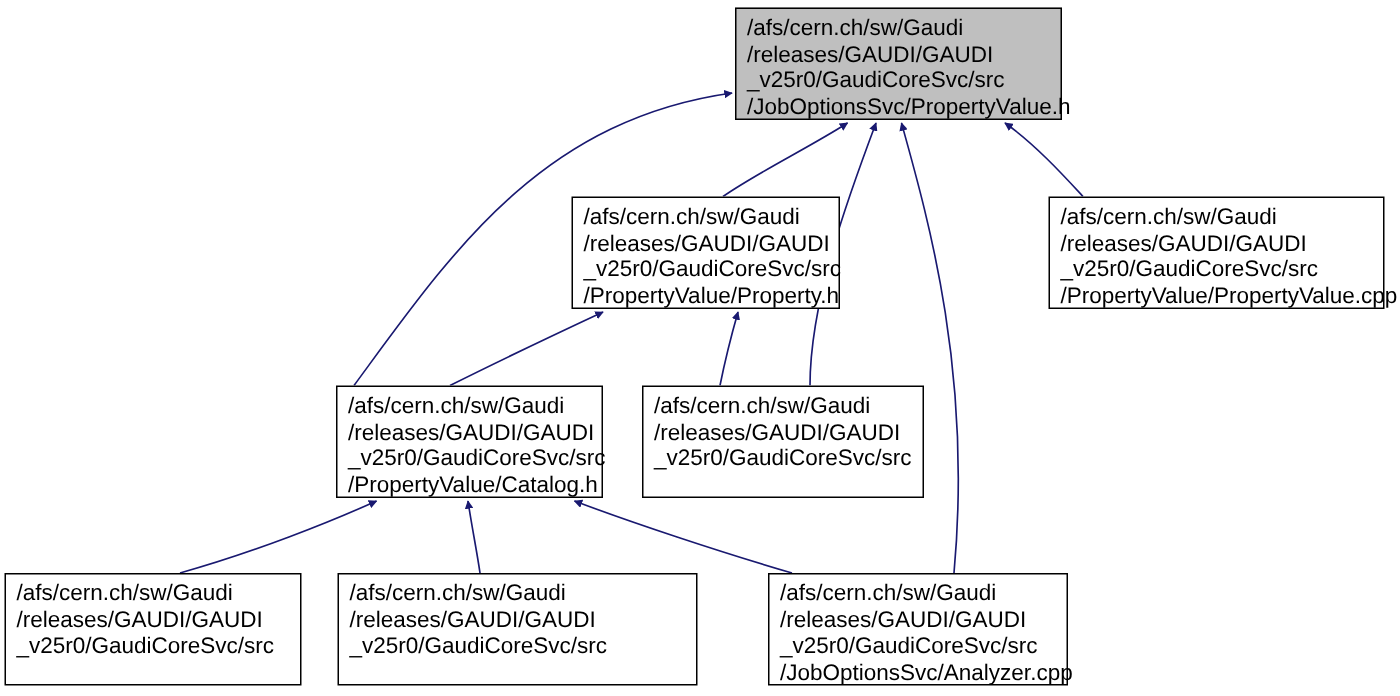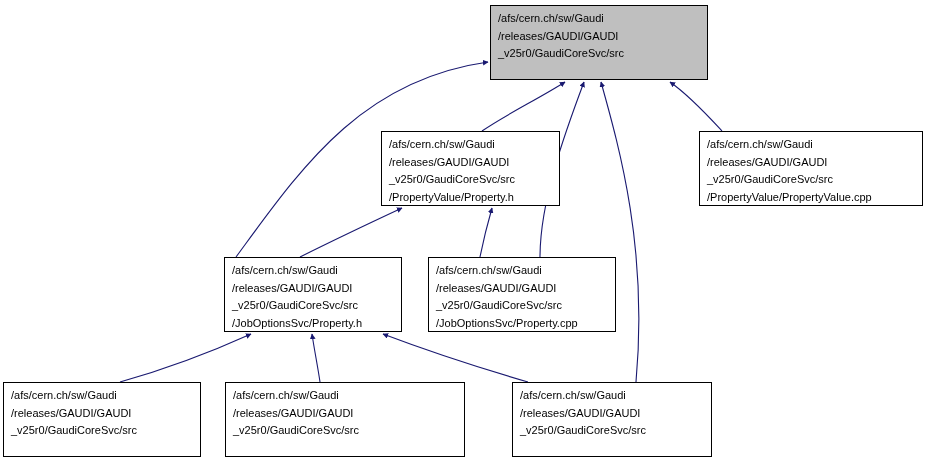--- a/index.html
+++ b/index.html
@@ -28,21 +28,21 @@
     box-sizing: border-box;
     border: 1px solid #000000;
     background: #ffffff;
     padding: 4px 7px 5px 7px;
     z-index: 2;
   }
   .node.current {
     background: #bfbfbf;
   }
   .node .line {
-    font-size: 11px;
+    font-size: 15px;
     line-height: 17.5px;
     color: #000000;
     white-space: pre;
     letter-spacing: 0px;
   }
 </style>
 </head>
 <body>
 
 <div id="graph">
@@ -65,55 +65,56 @@
         <path d="M 320 382 C 318 368 314 348 312 334" marker-end="url(#arrow)"></path>
         <path d="M 528 382 C 480 368 420 348 383 334" marker-end="url(#arrow)"></path>
       </g>
   </svg>
 
   <div id="nodes">
       <div class="node current" style="left: 490px; top: 5px; width: 218px; height: 75px;">
         <div class="line">/afs/cern.ch/sw/Gaudi</div>
         <div class="line">/releases/GAUDI/GAUDI</div>
         <div class="line">_v25r0/GaudiCoreSvc/src</div>
+        <div class="line">/JobOptionsSvc/PropertyValue.h</div>
       </div>
       <div class="node" style="left: 381px; top: 131px; width: 179px; height: 75px;">
         <div class="line">/afs/cern.ch/sw/Gaudi</div>
         <div class="line">/releases/GAUDI/GAUDI</div>
         <div class="line">_v25r0/GaudiCoreSvc/src</div>
         <div class="line">/PropertyValue/Property.h</div>
       </div>
       <div class="node" style="left: 699px; top: 131px; width: 224px; height: 75px;">
         <div class="line">/afs/cern.ch/sw/Gaudi</div>
         <div class="line">/releases/GAUDI/GAUDI</div>
         <div class="line">_v25r0/GaudiCoreSvc/src</div>
         <div class="line">/PropertyValue/PropertyValue.cpp</div>
       </div>
       <div class="node" style="left: 224px; top: 257px; width: 178px; height: 75px;">
         <div class="line">/afs/cern.ch/sw/Gaudi</div>
         <div class="line">/releases/GAUDI/GAUDI</div>
         <div class="line">_v25r0/GaudiCoreSvc/src</div>
-        <div class="line">/JobOptionsSvc/Property.h</div>
+        <div class="line">/PropertyValue/Catalog.h</div>
       </div>
       <div class="node" style="left: 428px; top: 257px; width: 188px; height: 75px;">
         <div class="line">/afs/cern.ch/sw/Gaudi</div>
         <div class="line">/releases/GAUDI/GAUDI</div>
         <div class="line">_v25r0/GaudiCoreSvc/src</div>
-        <div class="line">/JobOptionsSvc/Property.cpp</div>
       </div>
       <div class="node" style="left: 3px; top: 382px; width: 198px; height: 75px;">
         <div class="line">/afs/cern.ch/sw/Gaudi</div>
         <div class="line">/releases/GAUDI/GAUDI</div>
         <div class="line">_v25r0/GaudiCoreSvc/src</div>
       </div>
       <div class="node" style="left: 225px; top: 382px; width: 240px; height: 75px;">
         <div class="line">/afs/cern.ch/sw/Gaudi</div>
         <div class="line">/releases/GAUDI/GAUDI</div>
         <div class="line">_v25r0/GaudiCoreSvc/src</div>
       </div>
       <div class="node" style="left: 512px; top: 382px; width: 200px; height: 75px;">
         <div class="line">/afs/cern.ch/sw/Gaudi</div>
         <div class="line">/releases/GAUDI/GAUDI</div>
         <div class="line">_v25r0/GaudiCoreSvc/src</div>
+        <div class="line">/JobOptionsSvc/Analyzer.cpp</div>
       </div>
     </div>
 
 </div>
 
 </body></html>

